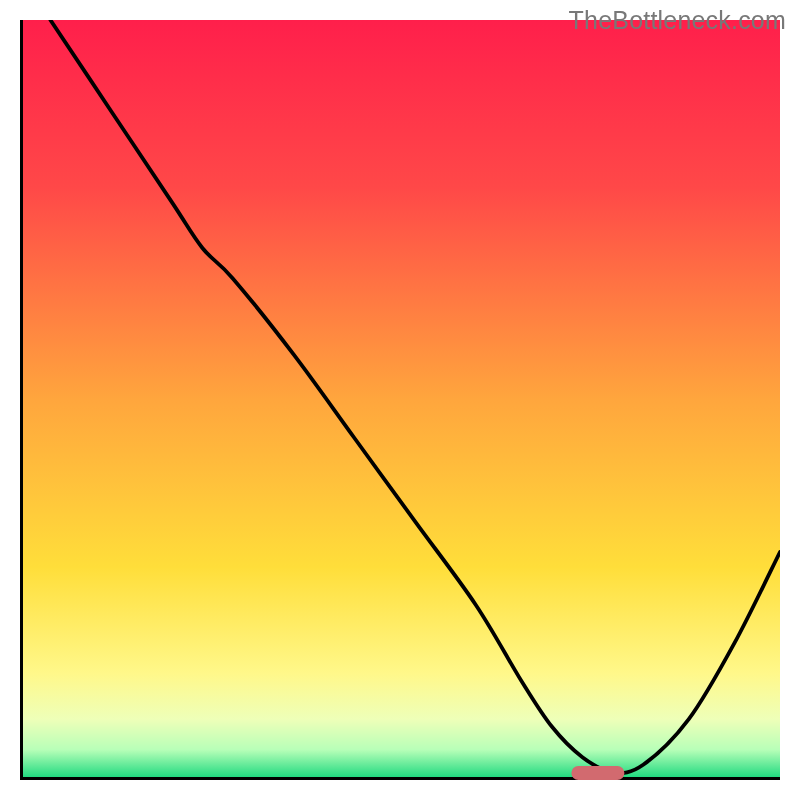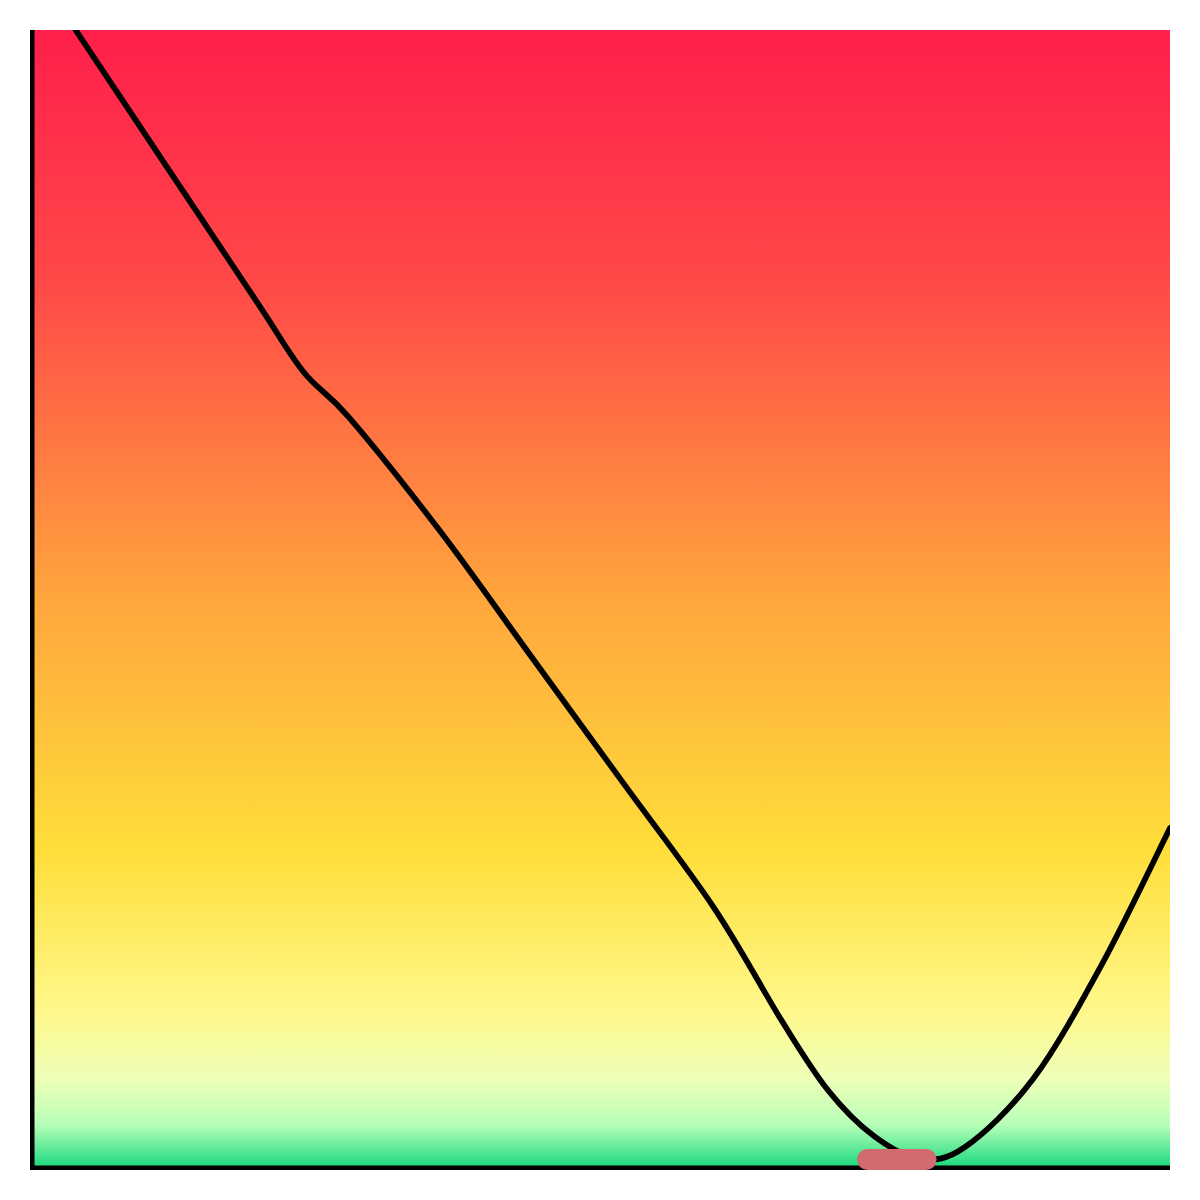--- a/index.html
+++ b/index.html
@@ -66,20 +66,21 @@
     border-radius: 8px;
     background: #d26a6f;
     transform: translate(-50%, 0);
     z-index: 3;
   }
 </style>
 </head>
 <body>
 
 <div class="wrap">
+  <div class="watermark">TheBottleneck.com</div>
 
   <div class="plot-area">
     <svg class="gradient" viewBox="0 0 100 100" preserveAspectRatio="none">
       <defs>
         <linearGradient id="bg" x1="0" y1="0" x2="0" y2="1">
             <stop offset="0%" stop-color="#ff1f4b"></stop>
             <stop offset="22%" stop-color="#ff4848"></stop>
             <stop offset="50%" stop-color="#ffa63d"></stop>
             <stop offset="72%" stop-color="#ffde3a"></stop>
             <stop offset="86%" stop-color="#fff88a"></stop>

